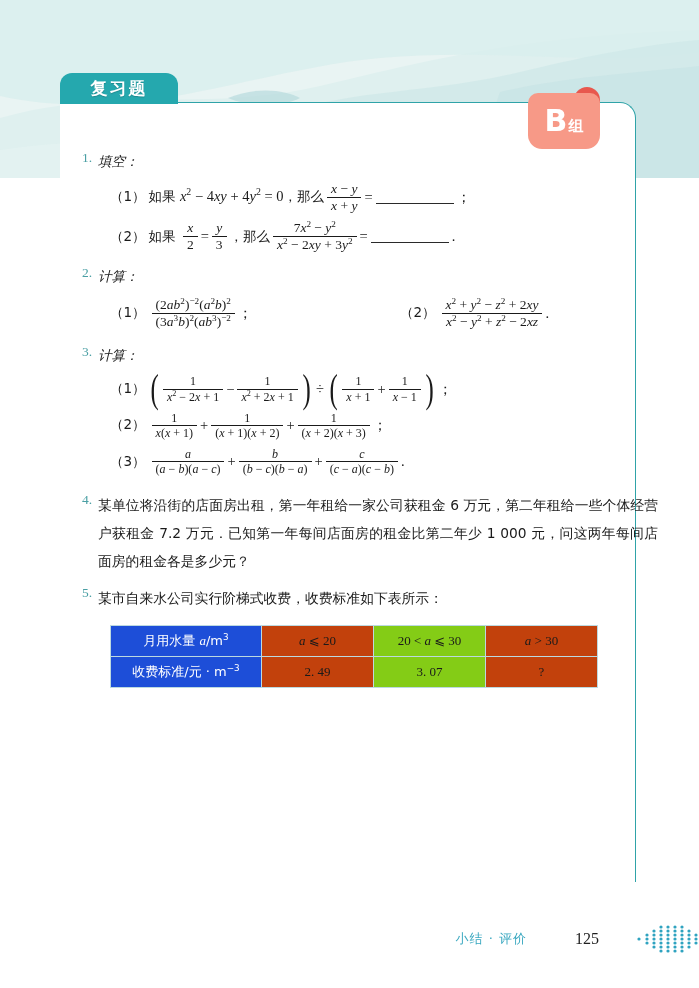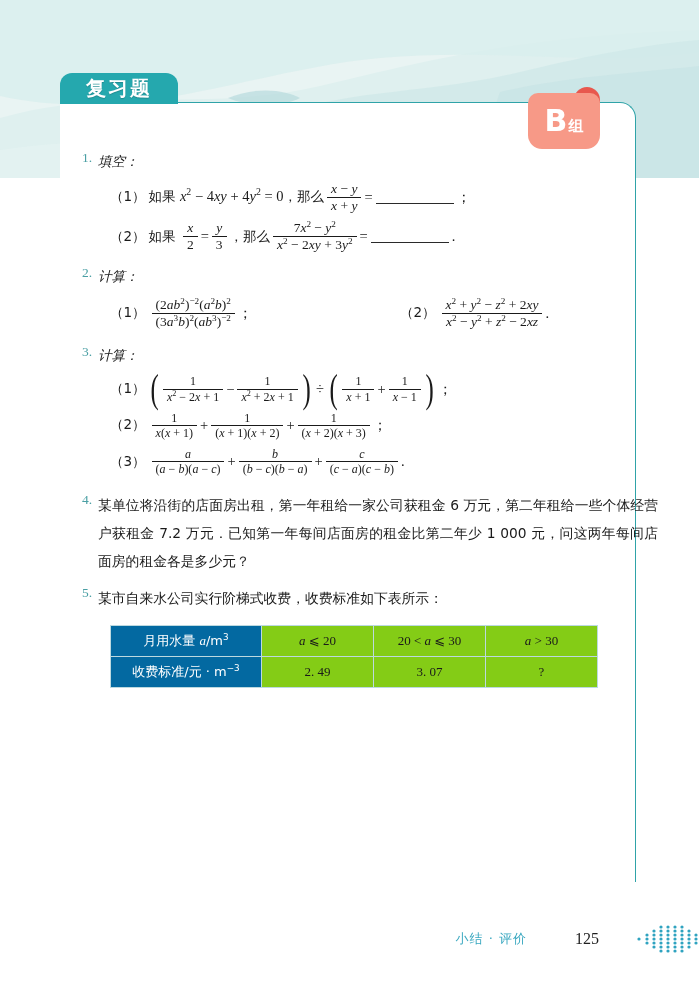--- a/index.html
+++ b/index.html
@@ -49,21 +49,21 @@
     height: 31px;
     background: #25a8ae;
     border-radius: 12px 12px 0 0;
     z-index: 4;
     display: flex;
     align-items: center;
     justify-content: center;
   }
   #section-tab .tab-text {
     color: #ffffff;
-    font-size: 20px;
+    font-size: 17px;
     font-weight: bold;
     letter-spacing: 2px;
     font-family: "DejaVu Sans", "Liberation Sans", sans-serif;
     text-shadow: 0 1px 1px rgba(0,0,0,.18);
   }
 
   
   #group-badge {
     position: absolute;
     left: 528px;
@@ -203,29 +203,29 @@
     table-layout: fixed;
   }
   table.rate-table td {
     height: 28px;
     text-align: center;
     vertical-align: middle;
     font-size: 13px;
     border: 1px solid #bcd9e0;
   }
   td.hdr {
-    background: #0369a1;
+    background: #1d4ed8;
     color: #ffffff;
     font-family: "DejaVu Sans","Liberation Sans",sans-serif;
     font-size: 12.5px;
     border: 1px solid #9ecddb;
     width: 148px;
   }
   td.tint { background: #84cc16; }
-  td.plain { background: #84cc16; }
+  td.plain { background: #c2410c; }
 
   
   #footer {
     position: absolute;
     right: 0px;
     bottom: 32px;
     height: 34px;
     display: flex;
     align-items: center;
     z-index: 5;

